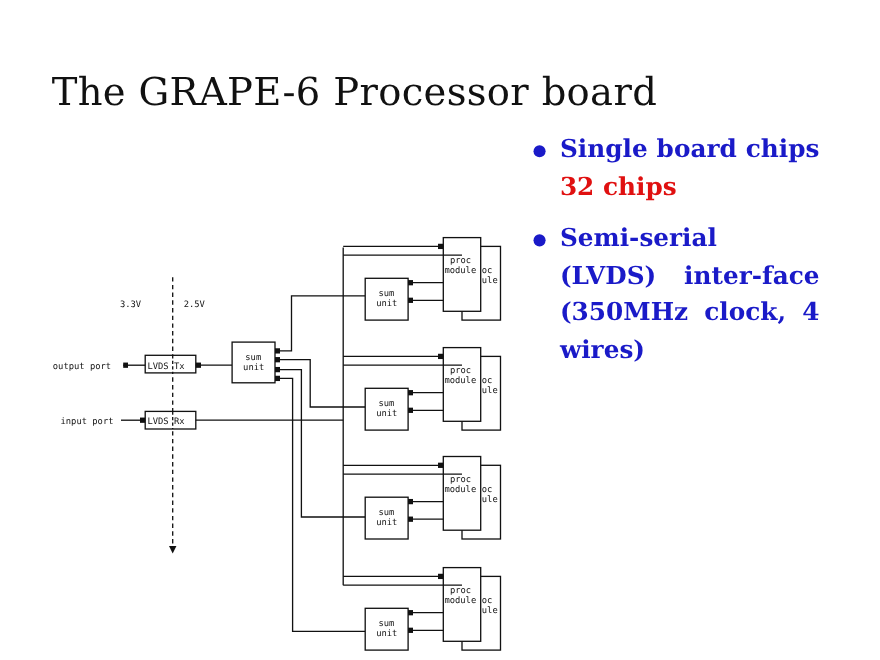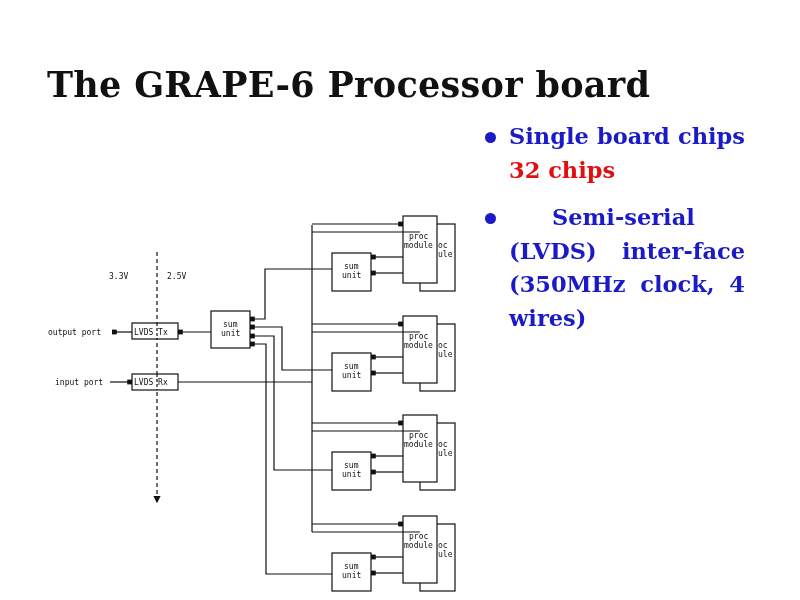--- a/index.html
+++ b/index.html
@@ -1,19 +1,19 @@
 <!DOCTYPE html>
 <html><head>
 <meta charset="utf-8">
 <style>
   html, body { margin: 0; padding: 0; background: #ffffff; }
   body { width: 800px; height: 600px; position: relative; overflow: hidden; }
   #title {
     position: absolute; left: 47px; top: 64px;
-    font-family: "DejaVu Serif", serif; font-weight: bold; font-size: 35px;
+    font-family: "DejaVu Serif", serif; font-weight: normal; font-size: 35px;
     color: #111; letter-spacing: 0.3px; white-space: nowrap;
   }
   #bullets {
     position: absolute; left: 483px; top: 120px; width: 262px;
     font-family: "DejaVu Serif", serif; font-weight: bold; font-size: 22.5px;
     line-height: 33.5px; color: #1a1ac8;
   }
   .bullet { position: relative; padding-left: 26px; margin-bottom: 14px; text-align: justify; text-align-last: left; }
   .bullet .dot {
     position: absolute; left: 2px; top: 12px; width: 11px; height: 11px;
@@ -22,21 +22,21 @@
   svg { position: absolute; left: 0; top: 0; }
   svg text { font-family: "DejaVu Sans Mono", monospace; font-size: 8px; fill: #111; }
 </style>
 </head>
 <body>
 
 <div id="title">The GRAPE-6 Processor board</div>
 
 <div id="bullets">
     <div class="bullet"><span class="dot"></span><span style="color: rgb(26, 26, 200);">Single board chips </span><span style="color: rgb(224, 16, 16); margin-top: 40px;">32 chips</span></div>
-    <div class="bullet"><span class="dot"></span><span style="color: rgb(26, 26, 200); margin-left: 43px;">Semi-serial (LVDS) inter-face (350MHz clock, 4 wires)</span></div>
+    <div class="bullet"><span class="dot"></span><span style="color: rgb(26, 26, 200);">Semi-serial (LVDS) inter-face (350MHz clock, 4 wires)</span></div>
   </div>
 
 <svg id="diagram" width="800" height="600" viewBox="0 0 800 600">
   <defs>
     <marker id="arr" markerWidth="5" markerHeight="5" refX="4" refY="2.5" orient="auto">
       <rect x="0" y="0.5" width="4" height="4" fill="#111"></rect>
     </marker>
     <marker id="tri" markerWidth="6" markerHeight="6" refX="5" refY="3" orient="auto">
       <path d="M0,0 L6,3 L0,6 z" fill="#111"></path>
     </marker>

